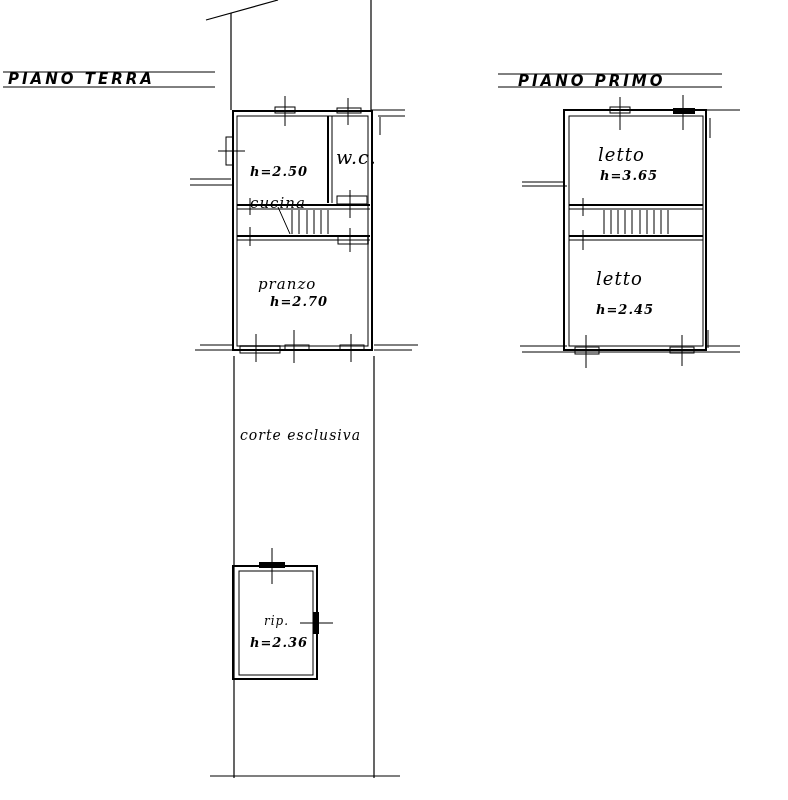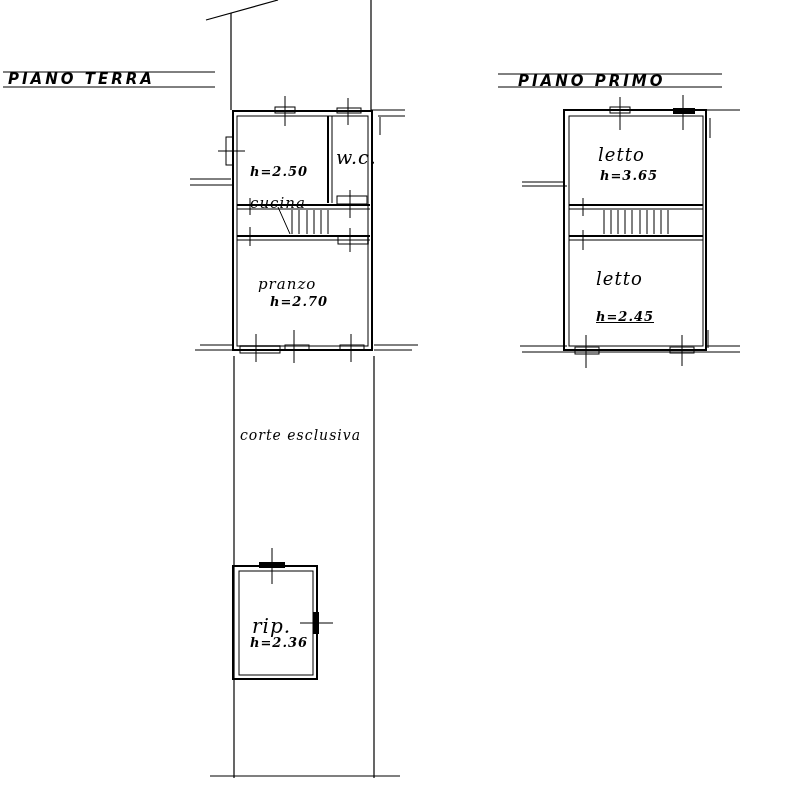--- a/index.html
+++ b/index.html
@@ -142,19 +142,19 @@
 
 <div class="title" style="left:8px; top:70px;">PIANO TERRA</div>
 <div class="title" style="left:518px; top:72px;">PIANO PRIMO</div>
 
 <div class="lbl room" style="left:250px; top:146px;margin-top:48px;">cucina</div>
 <div class="lbl h" style="left:250px; top:164px;">h=2.50</div>
 <div class="lbl room" style="left:336px; top:146px; font-size:19px;">w.c.</div>
 <div class="lbl room" style="left:258px; top:275px;text-align:center;">pranzo</div>
 <div class="lbl h" style="left:270px; top:294px;">h=2.70</div>
 <div class="lbl room" style="left:240px; top:427px; font-size:14px;">corte esclusiva</div>
-<div class="lbl room" style="left:252px; top:614px; font-size:20px;font-style:italic;">rip.</div>
+<div class="lbl room" style="left:264px; top:614px; font-size:12px;font-style:italic;">rip.</div>
 <div class="lbl h" style="left:250px; top:635px;">h=2.36</div>
 
 <div class="lbl room" style="left:598px; top:144px; font-size:18px;">letto</div>
 <div class="lbl h" style="left:600px; top:168px;">h=3.65</div>
 <div class="lbl room" style="left:596px; top:268px; font-size:18px;">letto</div>
-<div class="lbl h" style="left:596px; top:309px;text-decoration:underline;">h=2.45</div>
+<div class="lbl h" style="left:596px; top:302px;">h=2.45</div>
 
 </body></html>

